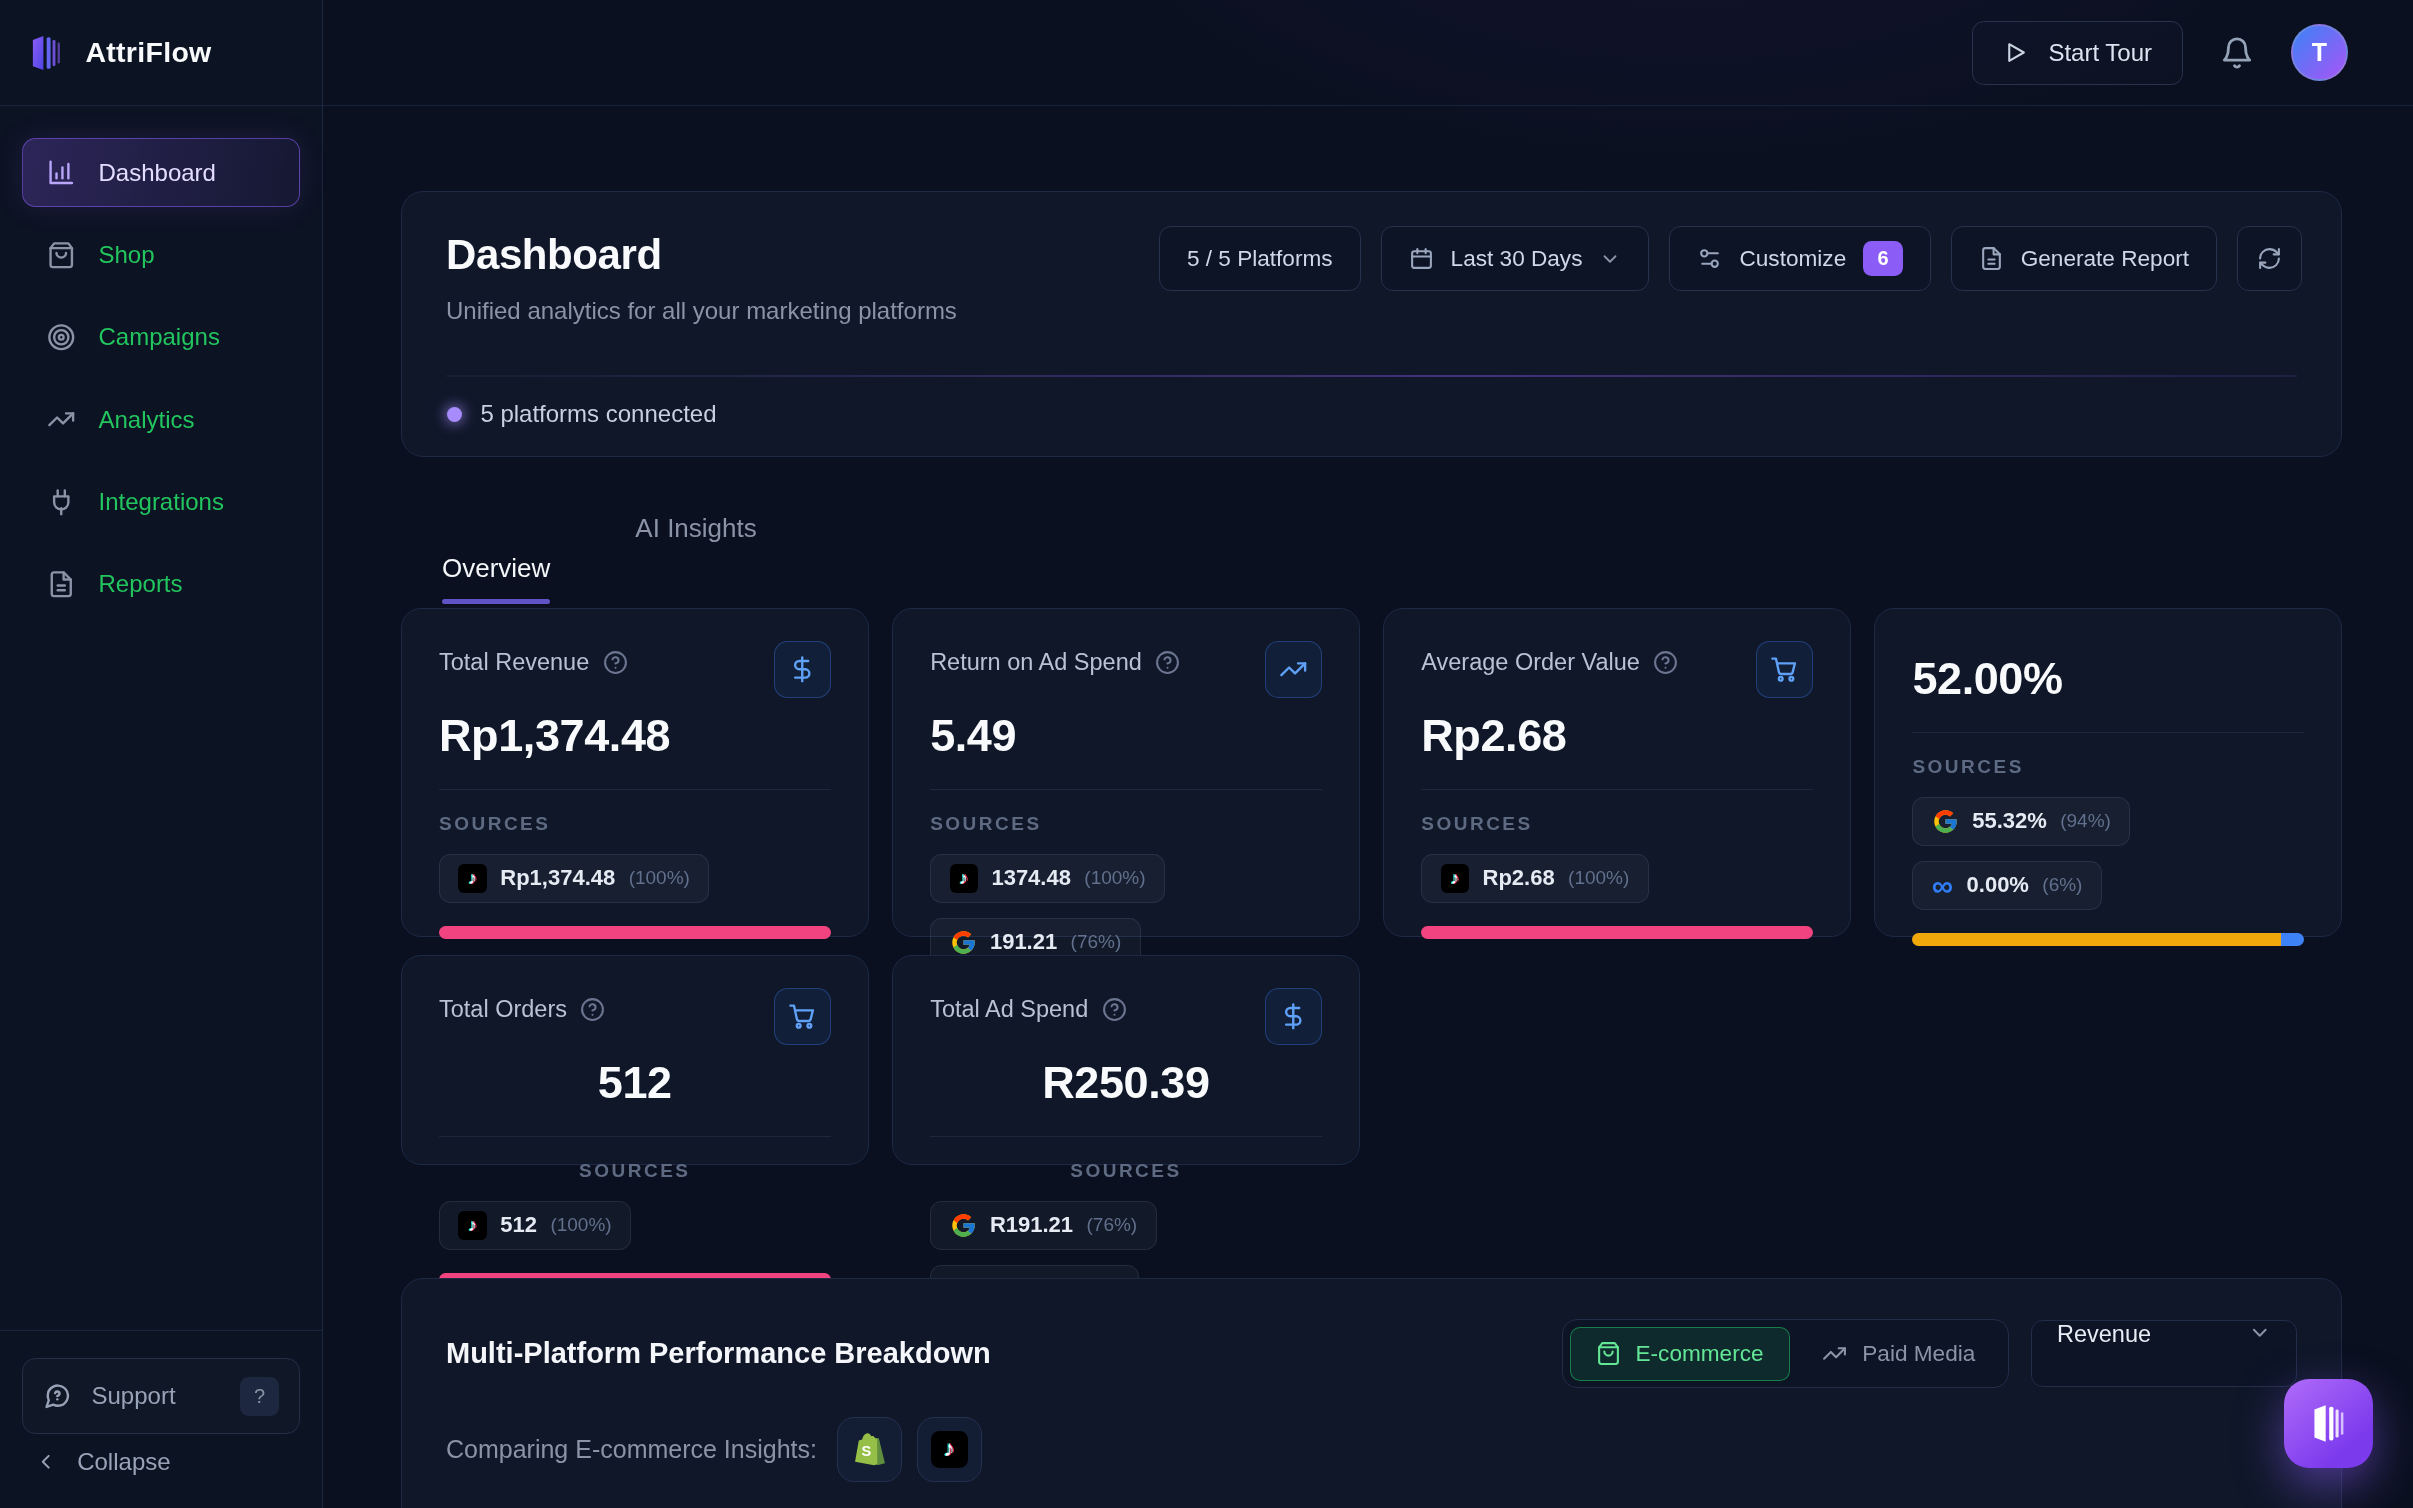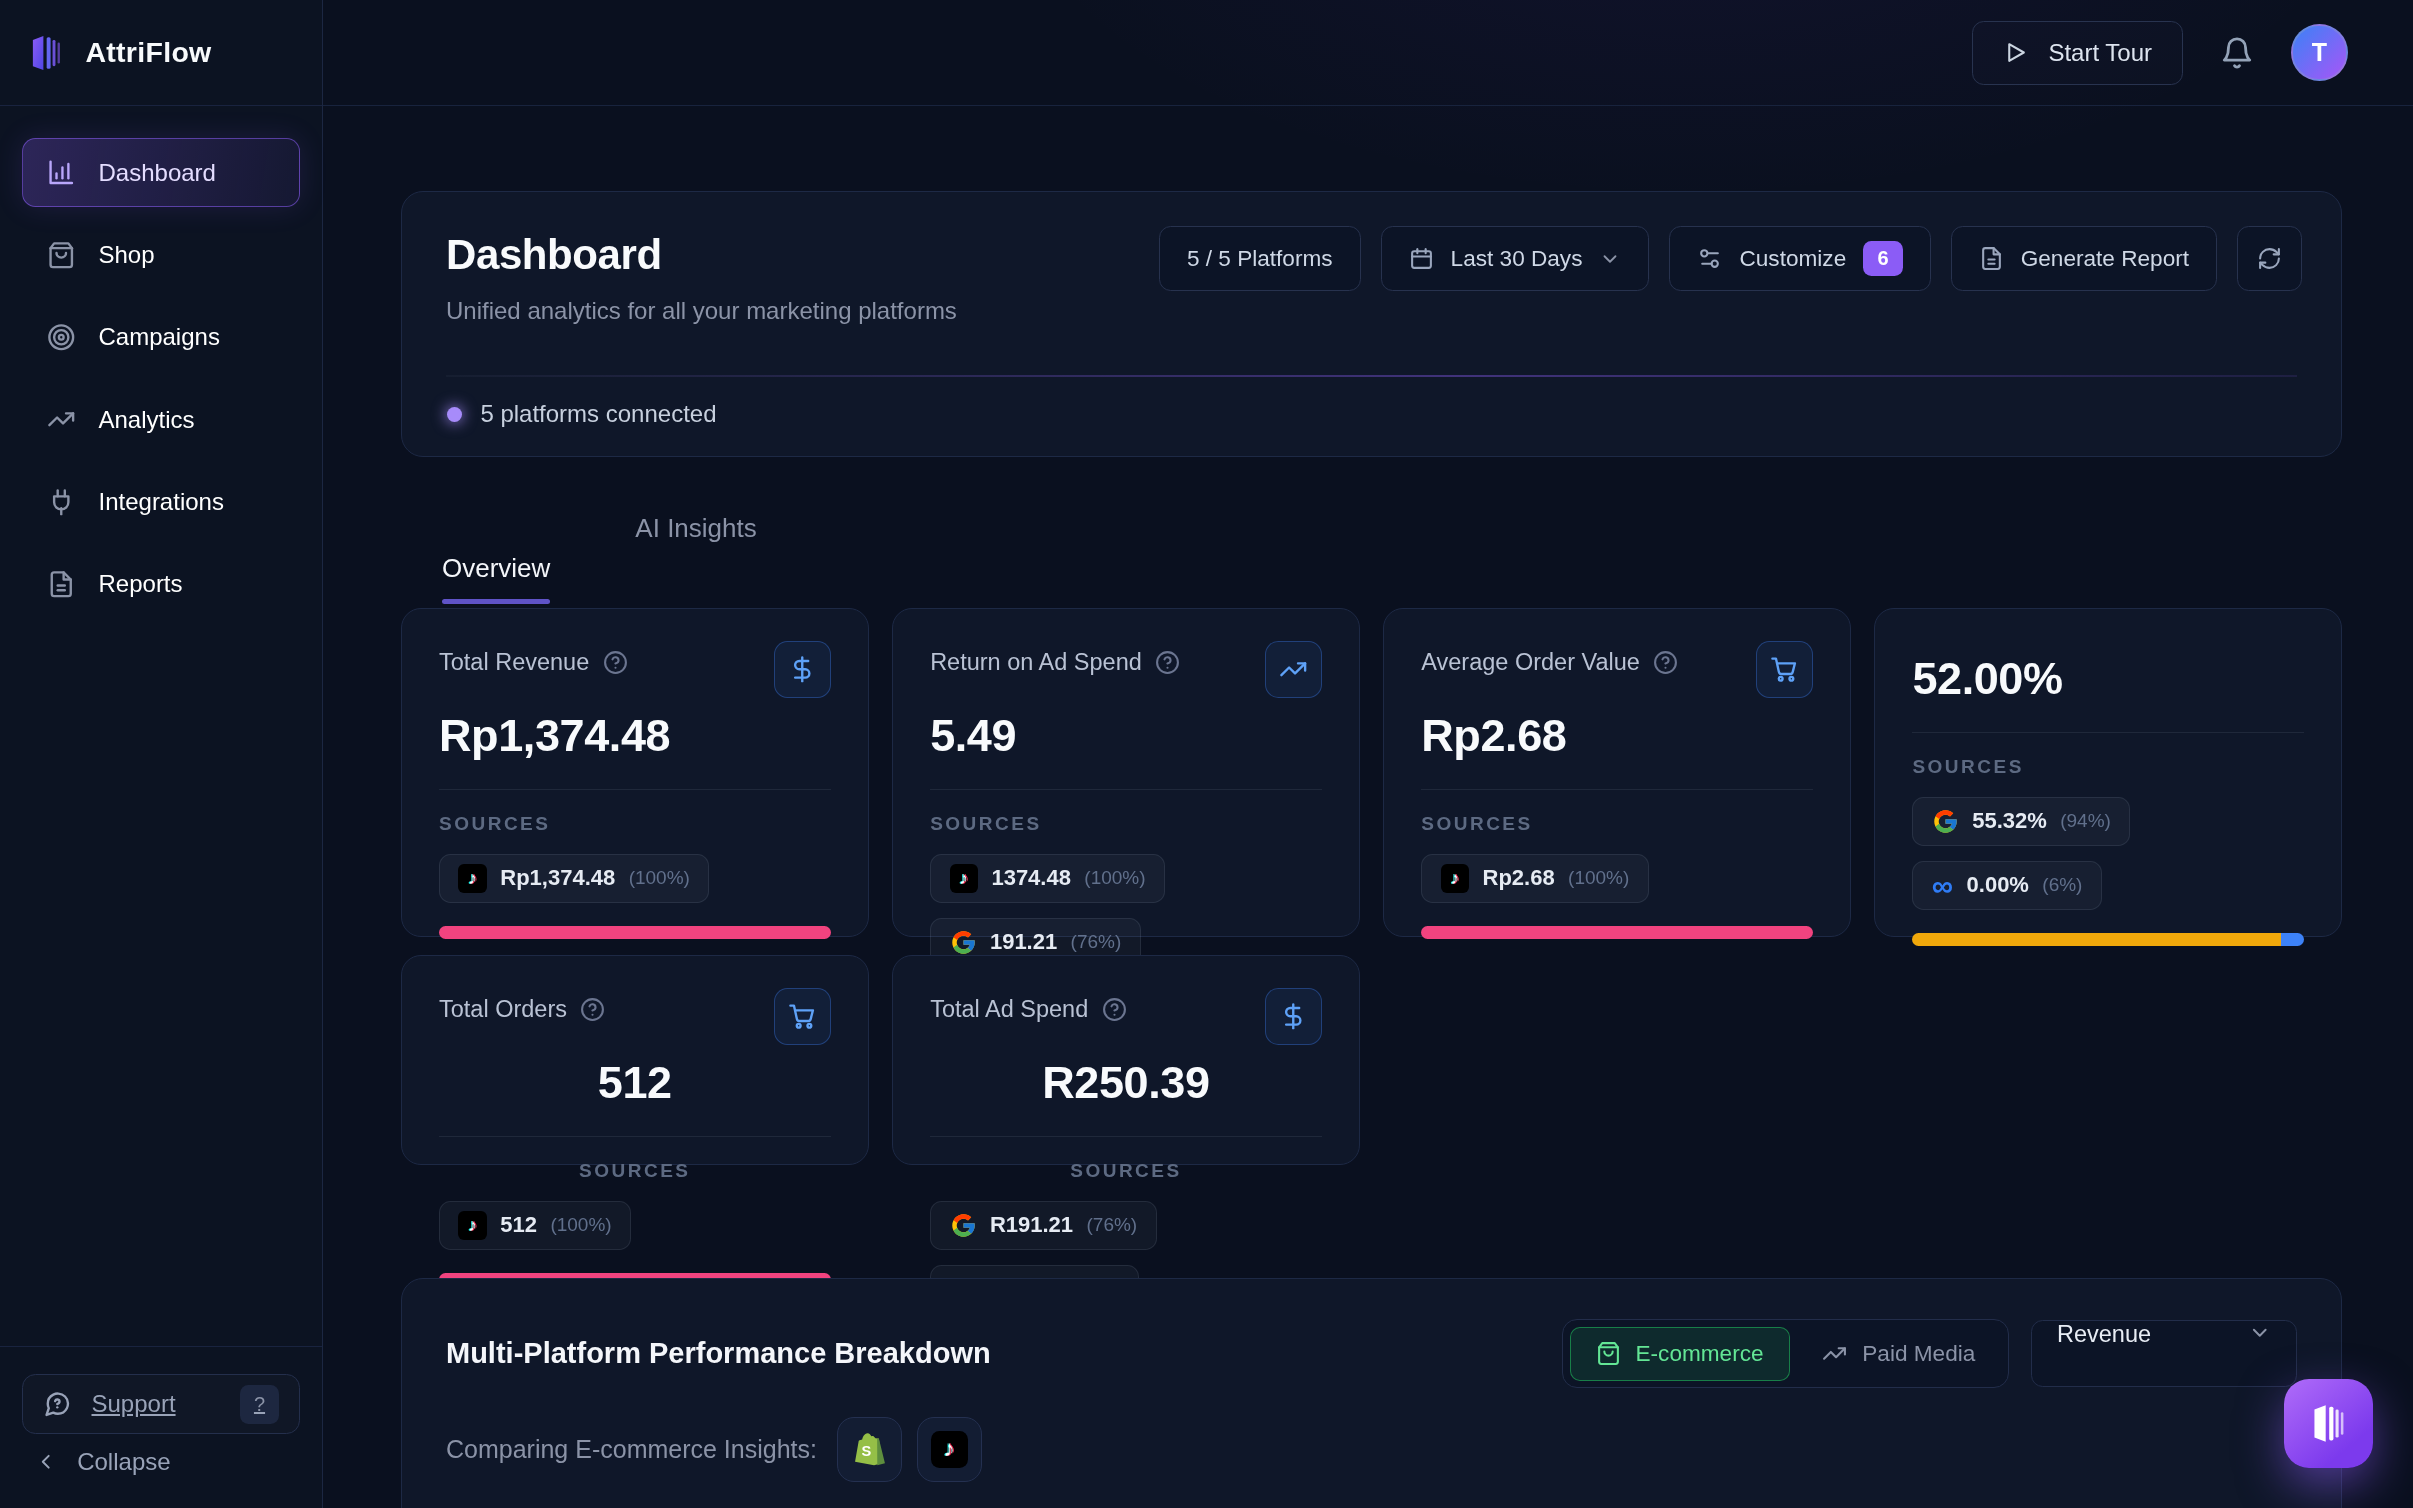--- a/index.html
+++ b/index.html
@@ -12,26 +12,26 @@
   }
   svg { display:block; }
   .ic svg { width:100%; height:100%; stroke-linecap:round; stroke-linejoin:round; }
 
   
   .sidebar { position:absolute; left:0; top:0; width:323px; height:1508px; background:#0c1322; border-right:0.8px solid #1c2742; z-index:5; }
   .brand { height:106px; display:flex; align-items:center; gap:18.4px; padding:0 25px; border-bottom:0.8px solid #19233f; }
   .brand .logo { width:42px; height:42px; }
   .brand-name { font-size:28.5px; font-weight:700; color:#f8fafc; letter-spacing:0.3px; }
   nav { padding:32px 22px; display:flex; flex-direction:column; gap:13.4px; }
-  .nav-item { display:flex; align-items:center; gap:23.5px; height:69px; padding:0 23.5px; border-radius:13.4px; color:#ffffff; font-size:24px; border:1.7px solid transparent; cursor:pointer; }
+  .nav-item { display:flex; align-items:center; gap:23.5px; height:69px; padding:0 23.5px; border-radius:13.4px; color:#22c55e; font-size:24px; border:1.7px solid transparent; cursor:pointer; }
   .nav-item .nav-ic { width:28.5px; height:28.5px; color:#8b93a7; }
   .nav-item.active { background:linear-gradient(100deg, rgba(139,92,246,.26), rgba(139,92,246,.08)); border-color:rgba(139,92,246,.55); color:#e4ddff; box-shadow:0 0 28.5px rgba(139,92,246,.14); }
   .nav-item.active .nav-ic { color:#b9a6fb; }
   .side-footer { position:absolute; left:0; right:0; bottom:0; padding:27px 22px 32px; border-top:0.8px solid #19233f; }
-  .support-btn { width:100%; display:flex; align-items:center; gap:20px; height:60px; padding:8px 20px; border-radius:13.4px; border:1.3px solid #242f4c; background:rgba(148,163,184,.03); color:#99a3b8; font-size:24px; cursor:pointer;text-decoration:underline; }
+  .support-btn { width:100%; display:flex; align-items:center; gap:20px; height:76px; padding:8px 20px; border-radius:13.4px; border:1.3px solid #242f4c; background:rgba(148,163,184,.03); color:#99a3b8; font-size:24px; cursor:pointer; }
   .support-btn .ic { width:28.5px; height:28.5px; }
   .support-key { margin-left:auto; width:39px; height:39px; border-radius:8.4px; background:#1d2740; display:grid; place-items:center; font-size:20px; color:#8b93a7; }
   .collapse-btn { margin-top:14px; display:flex; align-items:center; gap:20px; color:#99a3b8; font-size:24px; background:none; border:none; padding:0 11.7px; cursor:pointer; }
   .collapse-btn .ic { width:23.5px; height:23.5px; }
 
   
   .topbar { position:absolute; left:323px; right:0; top:0; height:106px; border-bottom:0.8px solid #18233d; display:flex; align-items:center; justify-content:flex-end; gap:37px; padding-right:65px; }
   .start-tour { display:flex; align-items:center; gap:20px; height:64px; padding:0 30px; border:1.3px solid #28334f; border-radius:11.7px; background:rgba(148,163,184,.02); color:#dde4ef; font-size:24px; cursor:pointer; }
   .start-tour .ic { width:25px; height:25px; color:#cbd5e1; }
   .bell { width:34px; height:34px; color:#94a3b8; background:none; border:none; cursor:pointer; }

